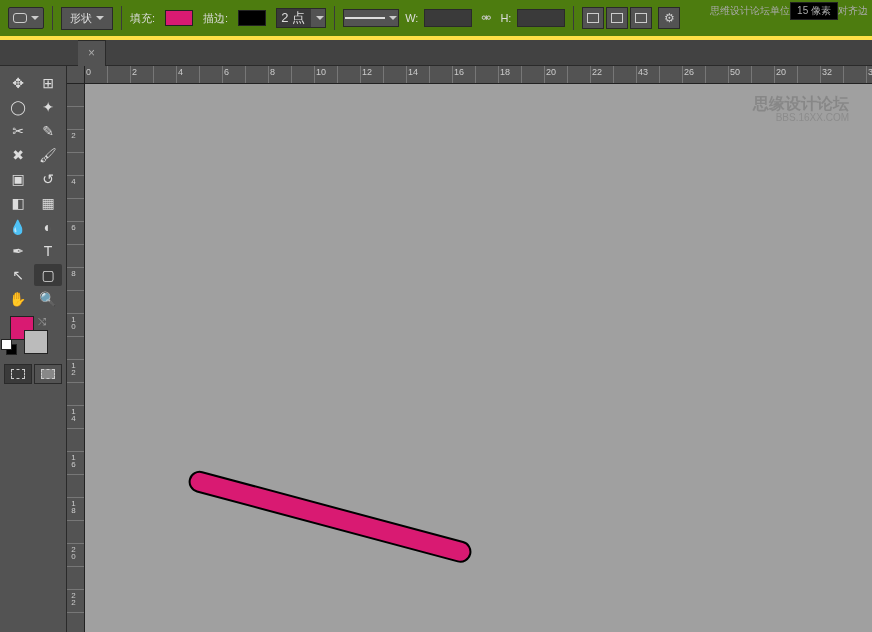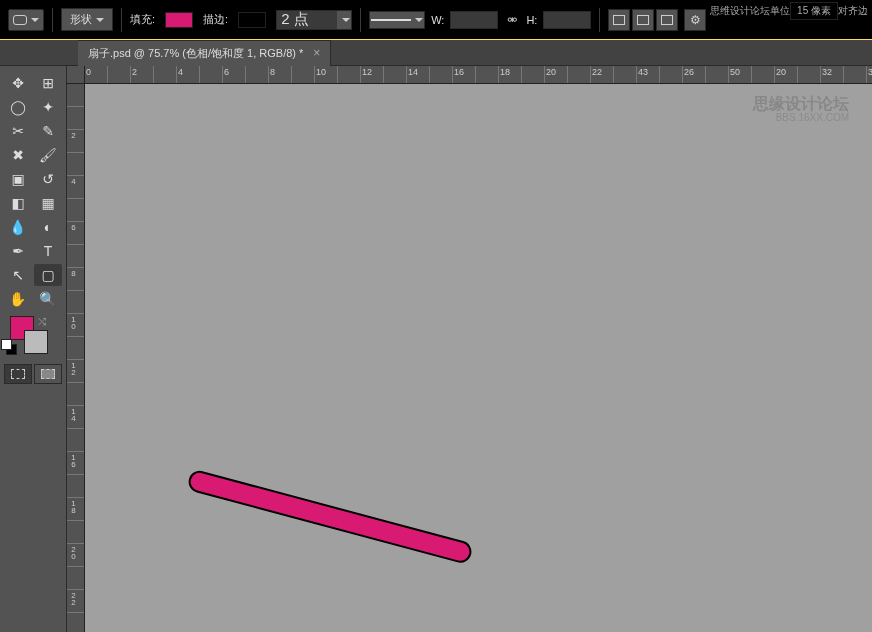--- a/index.html
+++ b/index.html
@@ -1,28 +1,28 @@
 <!DOCTYPE html>
 <html><head>
 <meta charset="utf-8">
 <style>
 * { margin: 0; padding: 0; box-sizing: border-box; font-family: "Microsoft YaHei", Arial, sans-serif; }
 body { background: #535353; width: 872px; height: 632px; overflow: hidden; position: relative; }
 
-.options-bar { height: 40px; background: #000000; border-bottom: 1px solid #fde047; display: flex; align-items: center; padding: 0 8px; gap: 6px; font-size: 11px; color: #ddd; }
+.options-bar { height: 40px; background: #4d7c0f; border-bottom: 4px solid #fde047; display: flex; align-items: center; padding: 0 8px; gap: 6px; font-size: 11px; color: #ddd; }
 .options-bar .sep { width: 1px; height: 24px; background: #3a3a3a; margin: 0 2px; }
 .icon-shape-preset { width: 36px; height: 22px; background: #535353; border: 1px solid #2a2a2a; border-radius: 2px; display: flex; align-items: center; justify-content: center; cursor: pointer; }
 .icon-shape-preset .rect { width: 14px; height: 10px; border: 1px solid #ccc; border-radius: 3px; }
 .drop { width: 0; height: 0; border-left: 4px solid transparent; border-right: 4px solid transparent; border-top: 4px solid #ccc; margin-left: 4px; }
 .label-drop { display: flex; align-items: center; background: #535353; border: 1px solid #2a2a2a; padding: 3px 8px; cursor: pointer; }
 .swatch { width: 28px; height: 16px; border: 1px solid #222; margin: 0 4px; cursor: pointer; }
 .fill-swatch { background: #d91a72; }
 .stroke-swatch { background: #000; }
 .stroke-width { display: flex; align-items: center; border: 1px solid #2a2a2a; }
-.sw-input { width: 60px; height: 18px; background: #3a3a3a; border: none; color: #ddd; font-size: 15px; padding: 0 4px; }
+.sw-input { width: 34px; height: 18px; background: #3a3a3a; border: none; color: #ddd; font-size: 13px; padding: 0 4px; }
 .sw-drop { width: 14px; height: 18px; background: #535353; display: flex; align-items: center; justify-content: center; cursor: pointer; }
 .stroke-style { width: 56px; height: 18px; border: 1px solid #2a2a2a; background: #535353; display: flex; align-items: center; justify-content: center; cursor: pointer; }
 .stroke-line { width: 40px; height: 2px; background: #ddd; }
 .wh-input { width: 48px; height: 18px; background: #3a3a3a; border: 1px solid #2a2a2a; color: #888; font-size: 11px; padding: 0 4px; }
 .link-icon { width: 16px; height: 16px; display: flex; align-items: center; justify-content: center; cursor: pointer; color: #ccc; font-size: 12px; }
 .align-icons { display: flex; gap: 2px; }
 .align-btn { width: 22px; height: 22px; border: 1px solid #2a2a2a; background: #535353; display: flex; align-items: center; justify-content: center; cursor: pointer; }
 .align-block { width: 12px; height: 10px; border: 1px solid #ccc; }
 .gear-btn { width: 22px; height: 22px; border: 1px solid #2a2a2a; background: #535353; display: flex; align-items: center; justify-content: center; cursor: pointer; color: #ccc; }
 .gear-dots::before { content: "⚙"; font-size: 12px; }
@@ -125,21 +125,20 @@
 
 <div class="top-right-info">
   <span>思维设计论坛</span>
   <span>单位</span>
   <span class="box">15 像素</span>
   <span>对齐边</span>
 </div>
 
 <div class="tab-bar">
   <div class="file-tab">
-    <span>扇子.psd @ 75.7% (色相/饱和度 1, RGB/8) *</span>
     <span class="tab-close">×</span>
   </div>
 </div>
 
 <div class="main">
 
   <div class="toolbox">
     <div class="tool-pair">
         <div class="tool">✥</div>
         <div class="tool">⊞</div>

